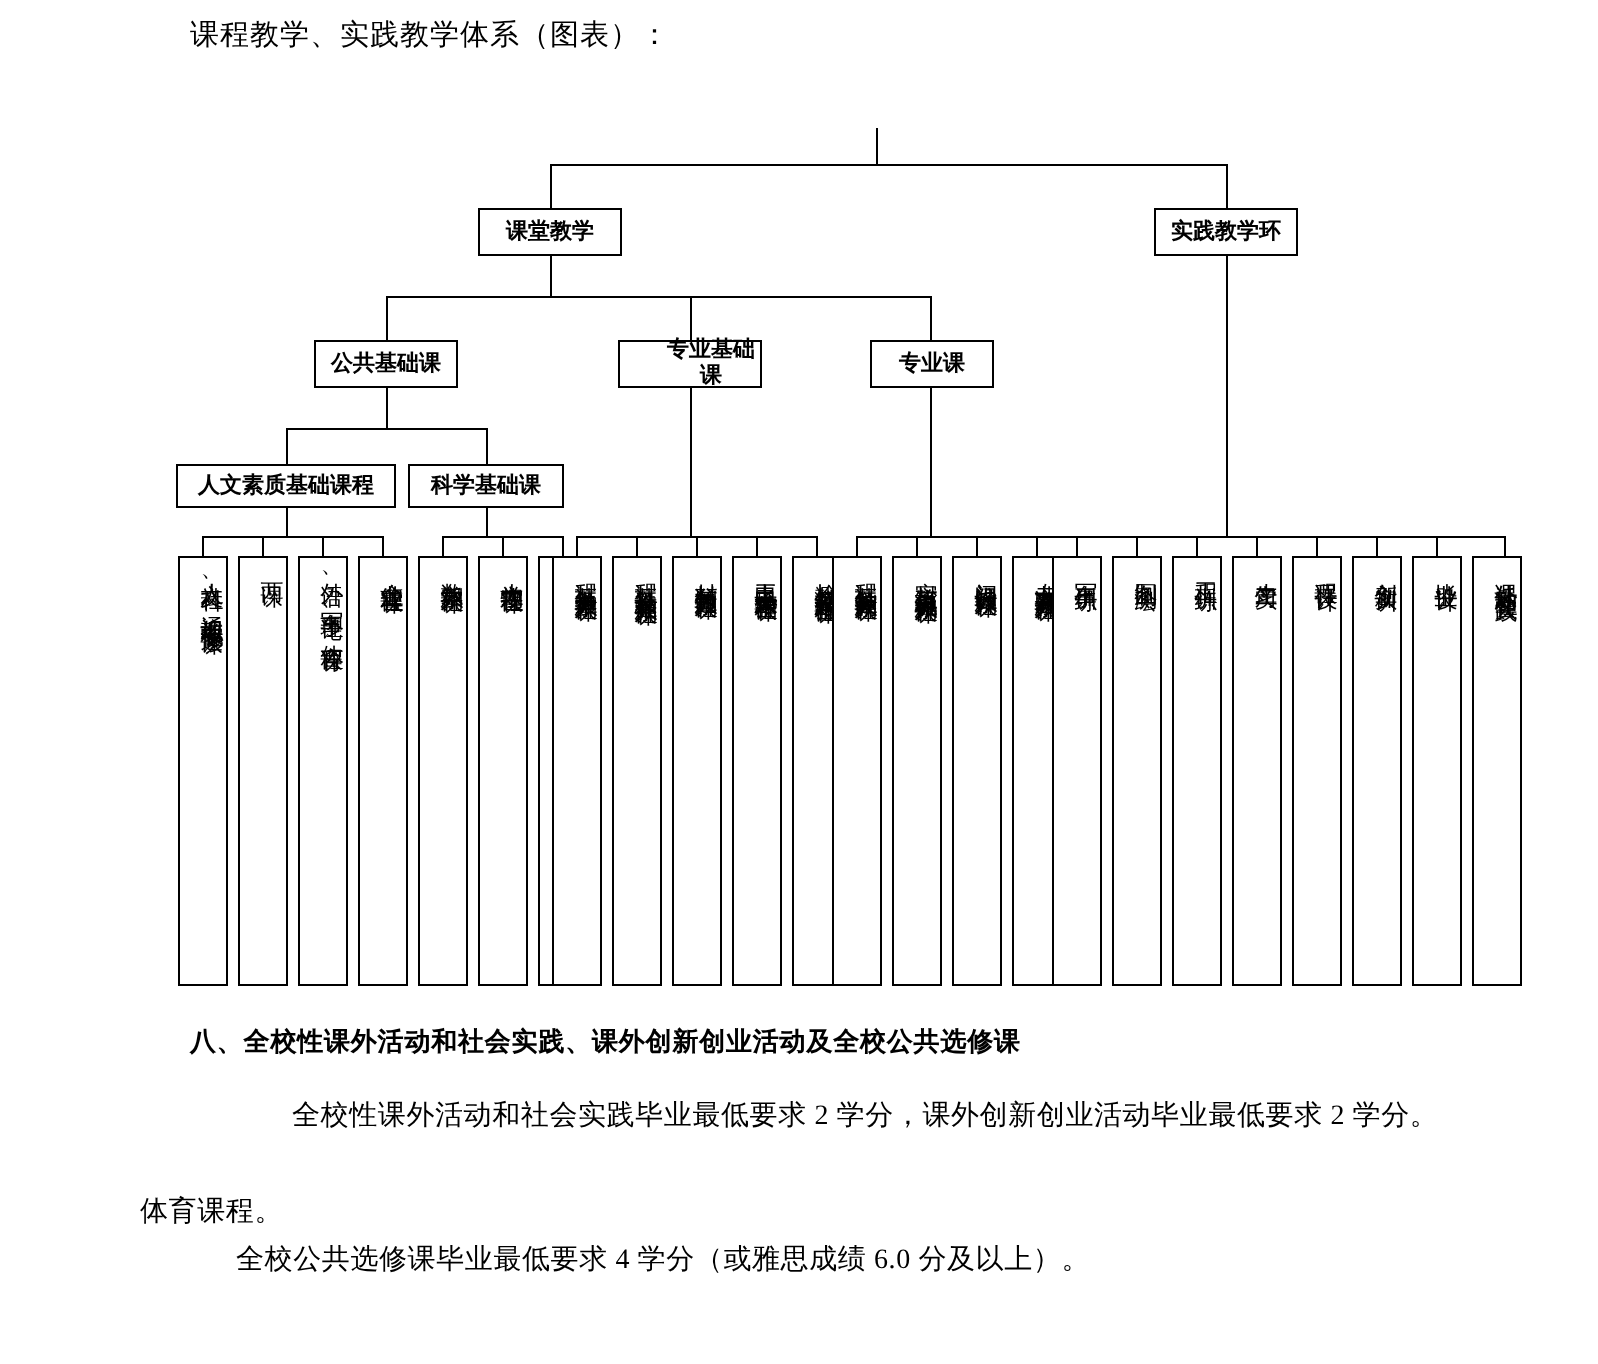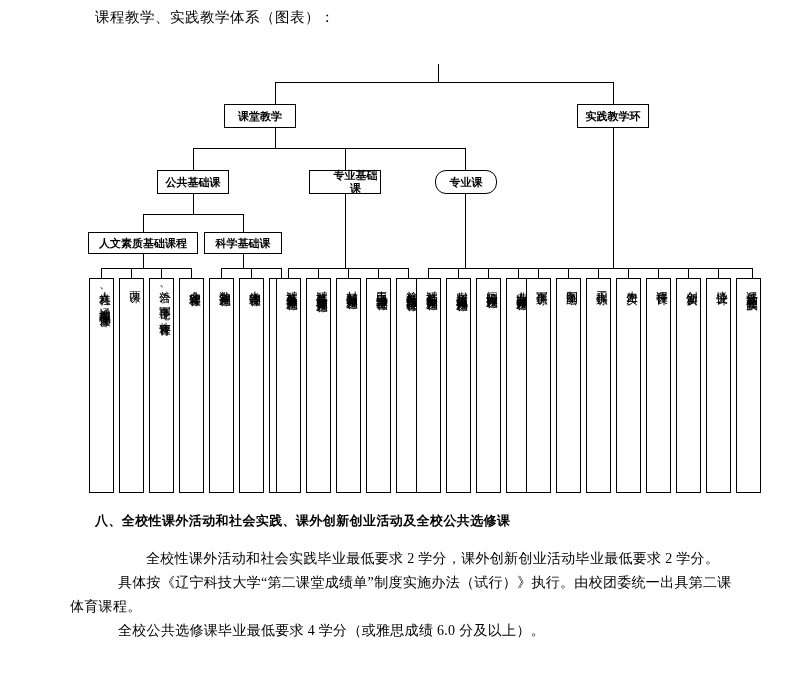--- a/index.html
+++ b/index.html
@@ -92,32 +92,32 @@
 
   <div class="diagram">
 
 
     <div class="line v" style="left:438px; top:34px; height:18px;"></div>
 
     <div class="line h" style="left:275px; top:52px; width:338px;"></div>
     <div class="line v" style="left:275px; top:52px; height:22px;"></div>
     <div class="line v" style="left:613px; top:52px; height:22px;"></div>
 
-    <div class="node bold" style="left:224px; top:74px; width:72px; height:24px;">课堂教学</div>
+    <div class="node bold" style="left:239px; top:74px; width:72px; height:24px;">课堂教学</div>
     <div class="node bold" style="left:577px; top:74px; width:72px; height:24px;">实践教学环</div>
 
     <div class="line v" style="left:275px; top:98px; height:20px;"></div>
     <div class="line h" style="left:193px; top:118px; width:272px;"></div>
     <div class="line v" style="left:193px; top:118px; height:22px;"></div>
     <div class="line v" style="left:345px; top:118px; height:22px;"></div>
     <div class="line v" style="left:465px; top:118px; height:22px;"></div>
 
     <div class="node bold" style="left:157px; top:140px; width:72px; height:24px;">公共基础课</div>
     <div class="node bold" style="left:309px; top:140px; width:72px; height:24px;padding-left:22px;">专业基础课</div>
-    <div class="node bold" style="left:435px; top:140px; width:62px; height:24px;border-radius:11px;">专业课</div>
+    <div class="node bold" style="left:435px; top:140px; width:62px; height:24px;">专业课</div>
 
     <div class="line v" style="left:193px; top:164px; height:20px;"></div>
     <div class="line h" style="left:143px; top:184px; width:100px;"></div>
     <div class="line v" style="left:143px; top:184px; height:18px;"></div>
     <div class="line v" style="left:243px; top:184px; height:18px;"></div>
 
     <div class="node bold" style="left:88px; top:202px; width:110px; height:22px;">人文素质基础课程</div>
     <div class="node bold" style="left:204px; top:202px; width:78px; height:22px;">科学基础课</div>
 
     <div class="line v" style="left:143px; top:224px; height:14px;"></div>
@@ -185,21 +185,20 @@
     <div class="node vert" style="left:676px; top:248px; width:25px; height:215px;">创新实训</div>
     <div class="node vert" style="left:706px; top:248px; width:25px; height:215px;">毕业设计</div>
     <div class="node vert" style="left:736px; top:248px; width:25px; height:215px;">课外活动和社会实践</div>
 
   </div>
 
   <div class="section-head" style="left:95px; top:512px;">八、全校性课外活动和社会实践、课外创新创业活动及全校公共选修课</div>
 
   <div class="para" style="left:118px; top:548px;margin-left:28px;">全校性课外活动和社会实践毕业最低要求 2 学分，课外创新创业活动毕业最低要求 2 学分。</div>
 
-  <div class="para" style="left:118px; top:572px;">具体按《辽宁科技大学“第二课堂成绩单”制度实施办法（试行）》执行。由校团委统一出具第二课</div>
 
   <div class="para" style="left:70px; top:596px;">体育课程。</div>
 
   <div class="para" style="left:118px; top:620px;">全校公共选修课毕业最低要求 4 学分（或雅思成绩 6.0 分及以上）。</div>
 
   <div class="section-head" style="left:95px; top:682px;">九、附录</div>
 
 </div>
 
 </body></html>

